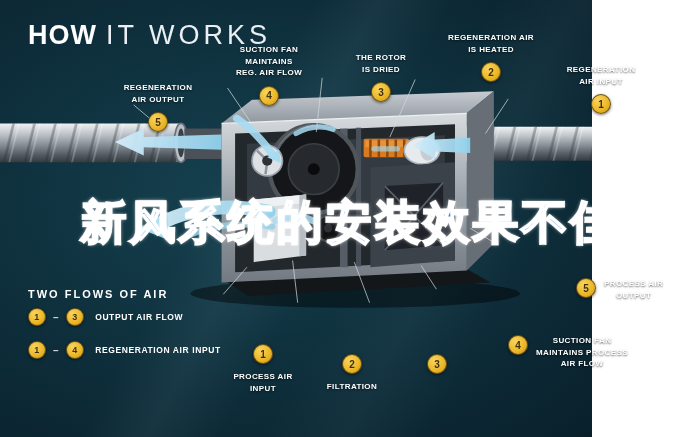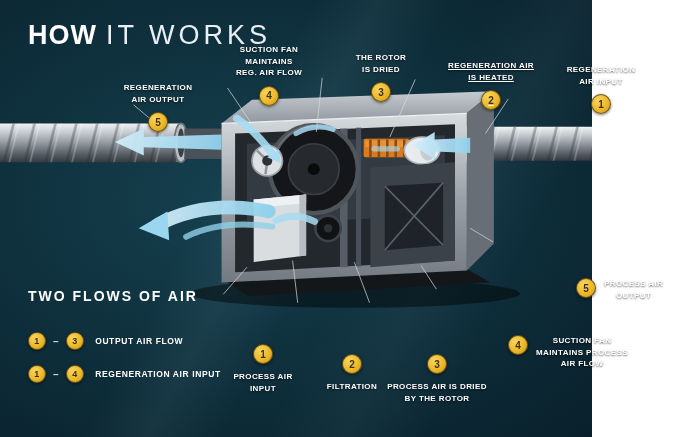--- a/index.html
+++ b/index.html
@@ -26,30 +26,30 @@
   .badge{flex:0 0 auto;width:18px;height:18px;border-radius:50%;
     background:radial-gradient(circle at 35% 30%, #f9d45c, #e9b628 60%, #c4901a);
     color:#43300a;font-size:10px;font-weight:bold;display:flex;align-items:center;justify-content:center;
     border:1px solid rgba(92,67,12,.85);box-shadow:0 1px 3px rgba(0,0,0,.55);}
   .col{flex-direction:column;align-items:center;gap:7px;text-align:center;}
   .row{flex-direction:row;align-items:flex-start;gap:8px;text-align:left;}
 
   .c1{left:108px;top:82px;width:100px;}
   .c2{left:230px;top:44px;width:78px;}
   .c3{left:341px;top:52px;width:80px;}
-  .c4{left:441px;top:60px;width:100px;text-decoration:underline;}
+  .c4{left:441px;top:32px;width:100px;}
   .c5{left:551px;top:64px;width:100px;}
   .c6{left:576px;top:278px;width:110px;}
   .c7{left:508px;top:335px;width:130px;}
   .c8{left:387px;top:354px;width:100px;}
   .c9{left:312px;top:354px;width:80px;}
   .c10{left:223px;top:344px;width:80px;}
 
   .legend{position:absolute;left:28px;top:288px;z-index:6;color:#fff;}
-  .legend-heading{font-size:14px;font-weight:bold;letter-spacing:2px;margin-bottom:28px;}
+  .legend-heading{font-size:11px;font-weight:bold;letter-spacing:2px;margin-bottom:8px;}
   .legend-row{display:flex;align-items:center;gap:7px;margin-bottom:15px;
     font-size:8.5px;font-weight:bold;letter-spacing:.6px;}
   .legend .badge{width:16px;height:16px;font-size:9px;}
   .legend-dash{color:#cfd8dc;font-weight:bold;font-size:10px;}
   .legend-label{margin-left:4px;}
 </style>
 </head>
 <body>
 
 <div class="stage">
@@ -185,20 +185,21 @@
       <line x1="437" y1="358" x2="419" y2="310"></line>
       <line x1="352" y1="358" x2="346" y2="308"></line>
       <line x1="264" y1="348" x2="292" y2="316"></line>
     </g>
   </svg>
 
   <div class="title">
     <span class="t-bold">HOW</span><span class="t-light">IT WORKS</span>
   </div>
 
+  <div class="overlay">新风系统的安装效果不佳</div>
 
   <div class="callout col c1">
     <div class="label">REGENERATION
 AIR OUTPUT</div>
     <div class="badge">5</div>
   </div>
   <div class="callout col c2">
     <div class="label">SUCTION FAN
 MAINTAINS
 REG. AIR FLOW</div>
@@ -225,22 +226,20 @@
 OUTPUT</div>
   </div>
   <div class="callout row c7">
     <div class="badge">4</div>
     <div class="label">SUCTION FAN
 MAINTAINS PROCESS
 AIR FLOW</div>
   </div>
   <div class="callout col c8">
     <div class="badge">3</div>
-    <div class="label">PROCESS AIR IS DRIED
-BY THE ROTOR</div>
   </div>
   <div class="callout col c9">
     <div class="badge">2</div>
     <div class="label">FILTRATION</div>
   </div>
   <div class="callout col c10">
     <div class="badge">1</div>
     <div class="label">PROCESS AIR
 INPUT</div>
   </div>

